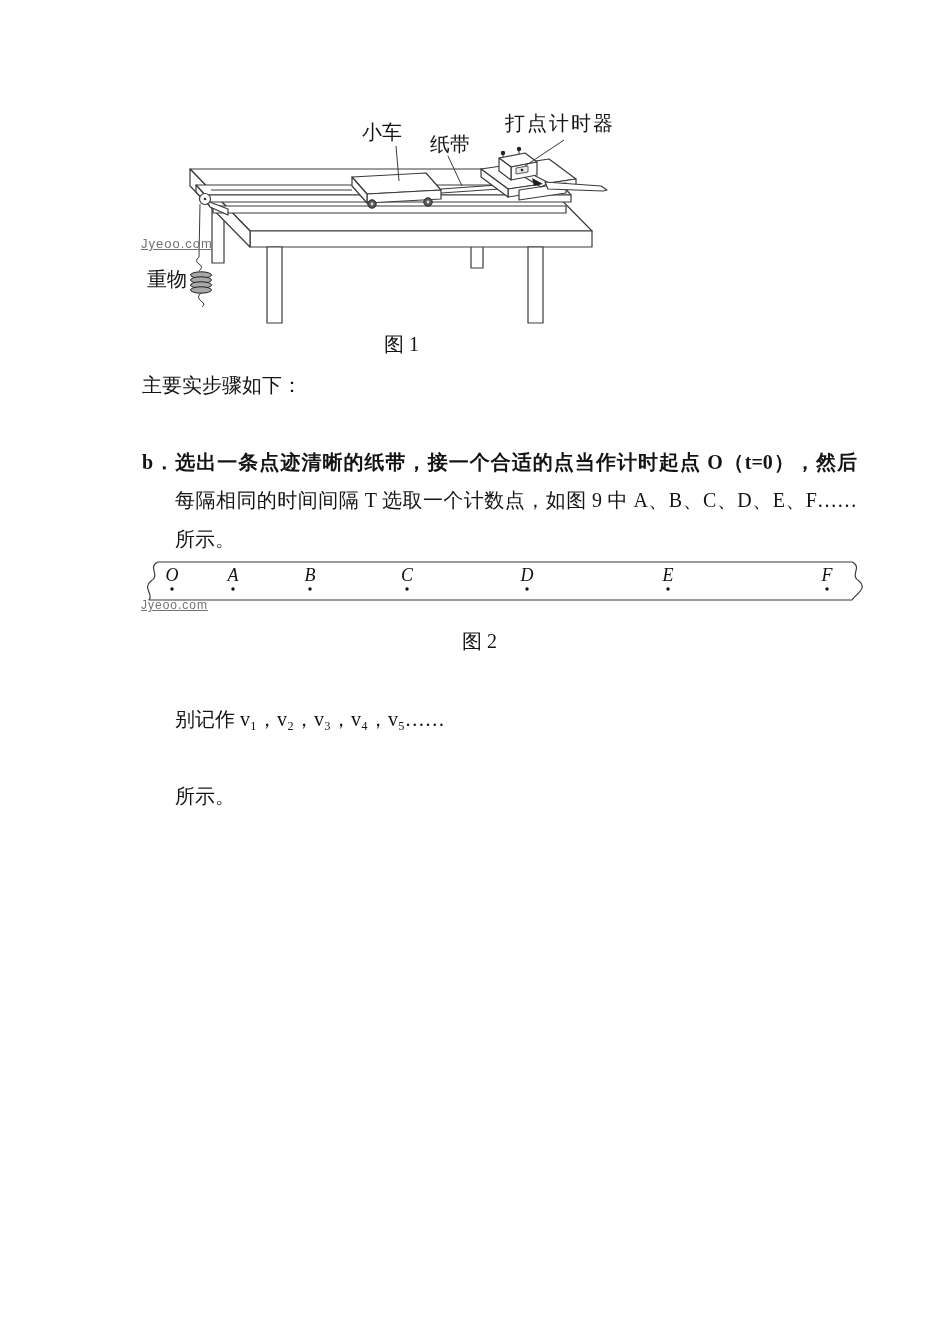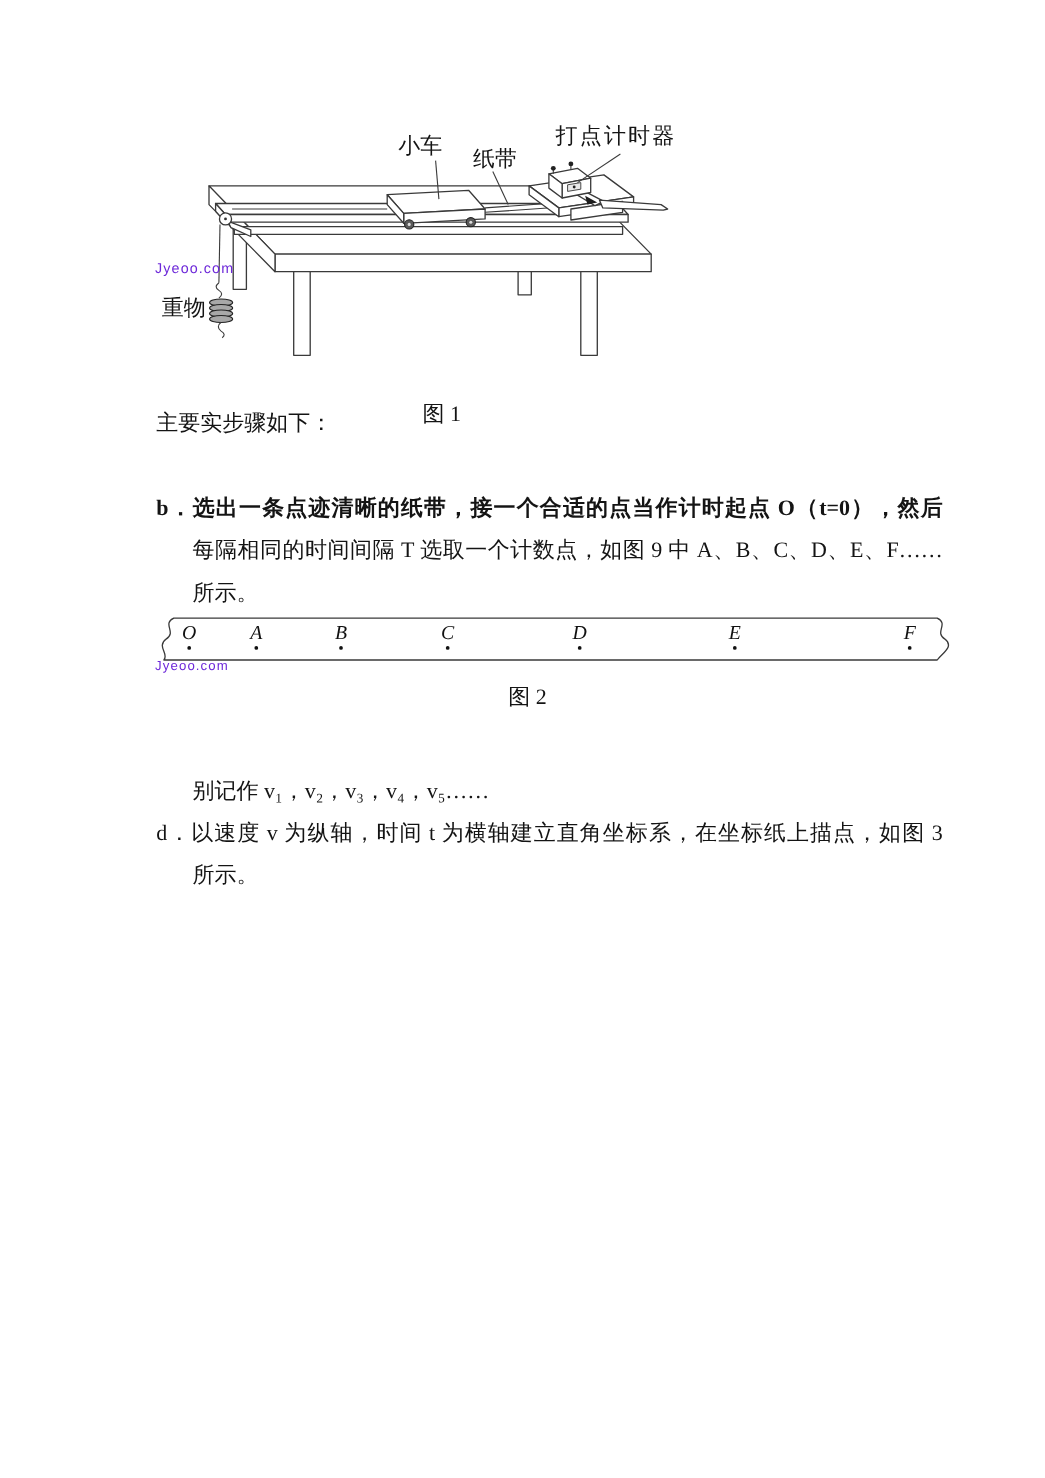--- a/index.html
+++ b/index.html
@@ -1,23 +1,23 @@
 <!DOCTYPE html>
 <html><head>
 <meta charset="utf-8">
 <style>
   html,body{margin:0;padding:0;background:#fff;}
   .page{position:relative;width:950px;height:944px;background:#ffffff;overflow:hidden;
         font-family:"Liberation Serif","DejaVu Serif",serif;color:#111;}
   .abs{position:absolute;}
   .line{position:absolute;font-size:20px;line-height:26px;color:#141414;white-space:nowrap;}
   .just{width:715px;text-align:justify;text-align-last:justify;}
-  .caption{position:absolute;font-size:20px;color:#141414;white-space:nowrap;margin-top:32px;}
+  .caption{position:absolute;font-size:20px;color:#141414;white-space:nowrap;}
   .watermark{position:absolute;font-family:"Liberation Sans","DejaVu Sans",sans-serif;
-             font-size:13px;color:#6d28d9;letter-spacing:1px;white-space:nowrap;}
+             font-size:13px;color:#737373;letter-spacing:1px;white-space:nowrap;text-decoration:underline;}
   .footer{position:absolute;left:0;top:1242px;width:950px;text-align:center;
           font-family:"Liberation Sans","DejaVu Sans",sans-serif;font-size:14px;color:#3d3d3d;}
   svg{position:absolute;display:block;}
   svg .ln{fill:#ffffff;stroke:#3a3a3a;stroke-width:1.2;stroke-linejoin:round;}
   svg .thin{stroke:#3a3a3a;stroke-width:1;fill:none;}
   svg .svglbl{font-size:20px;fill:#141414;font-family:"Liberation Serif","DejaVu Serif",serif;}
   svg .ptletter{font-style:italic;font-size:18px;fill:#111;font-family:"Liberation Serif","DejaVu Serif",serif;text-anchor:middle;}
 </style>
 </head>
 <body>
@@ -131,20 +131,19 @@
     <circle cx="172" cy="589" r="1.7" fill="#111"></circle>
     <circle cx="233" cy="589" r="1.7" fill="#111"></circle>
     <circle cx="310" cy="589" r="1.7" fill="#111"></circle>
     <circle cx="407" cy="589" r="1.7" fill="#111"></circle>
     <circle cx="527" cy="589" r="1.7" fill="#111"></circle>
     <circle cx="668" cy="589" r="1.7" fill="#111"></circle>
     <circle cx="827" cy="589" r="1.7" fill="#111"></circle>
   </svg>
 
   <div class="watermark" style="left:141px;top:598px;font-size:12px;">Jyeoo.com</div>
-  <div class="caption" style="left:462px;top:588px;">图 2</div>
+  <div class="caption" style="left:462px;top:628px;">图 2</div>
 
   <div class="line" style="left:175px;top:706px;text-align:right;">别记作 v₁，v₂，v₃，v₄，v₅……</div>
-  <div class="line just" style="left:142px;top:745px;">d．以速度 v 为纵轴，时间 t 为横轴建立直角坐标系，在坐标纸上描点，如图 3</div>
   <div class="line" style="left:175px;top:783px;">所示。</div>
 
 
 </div>
 
 </body></html>

